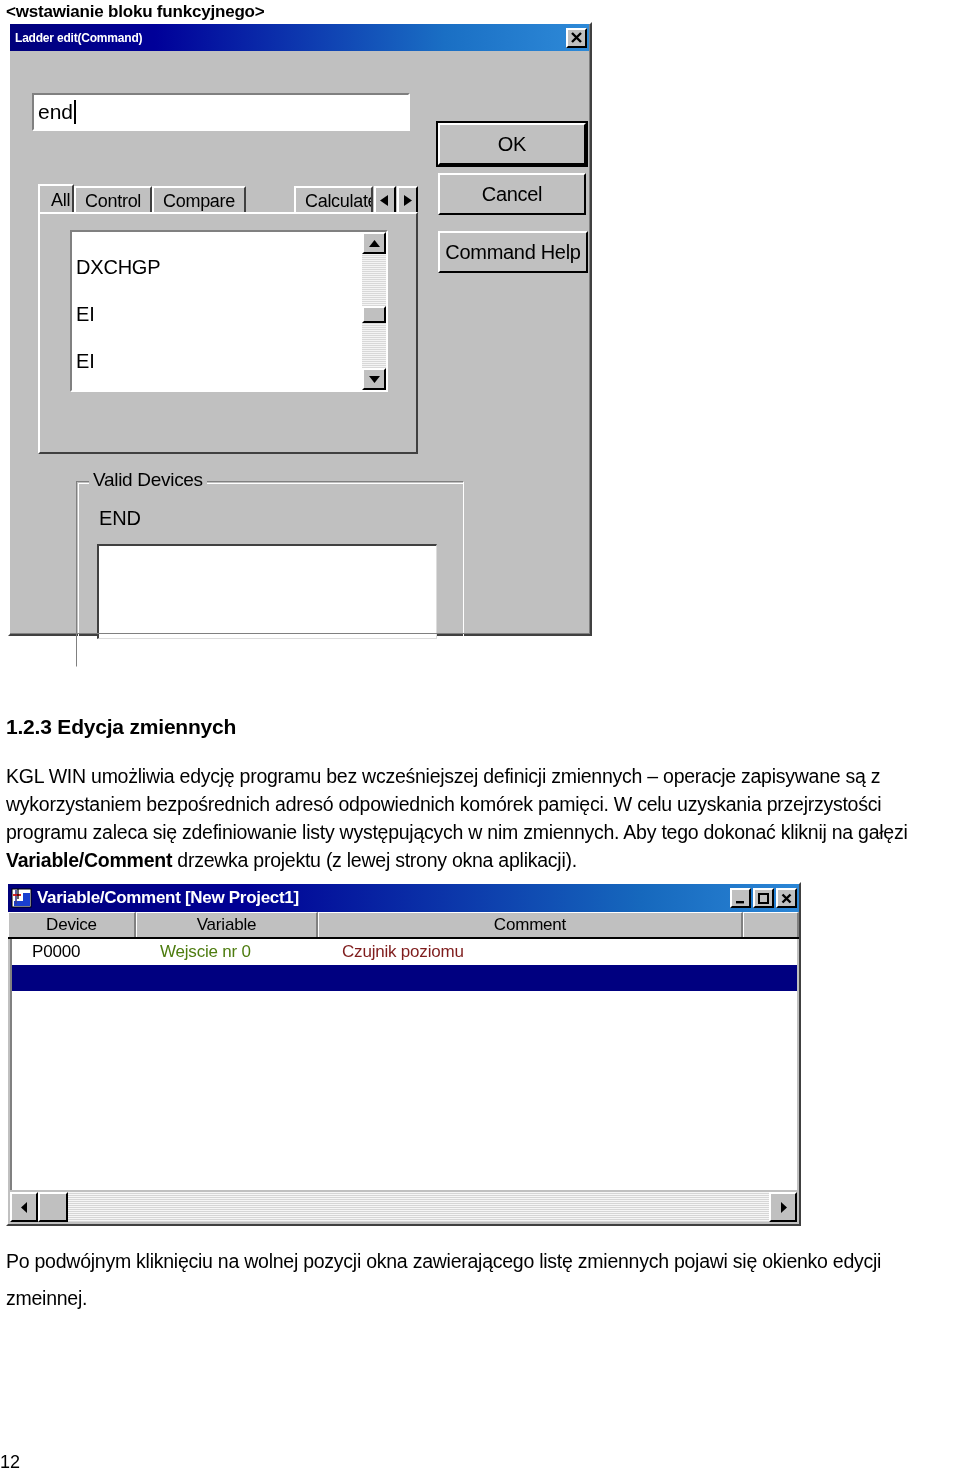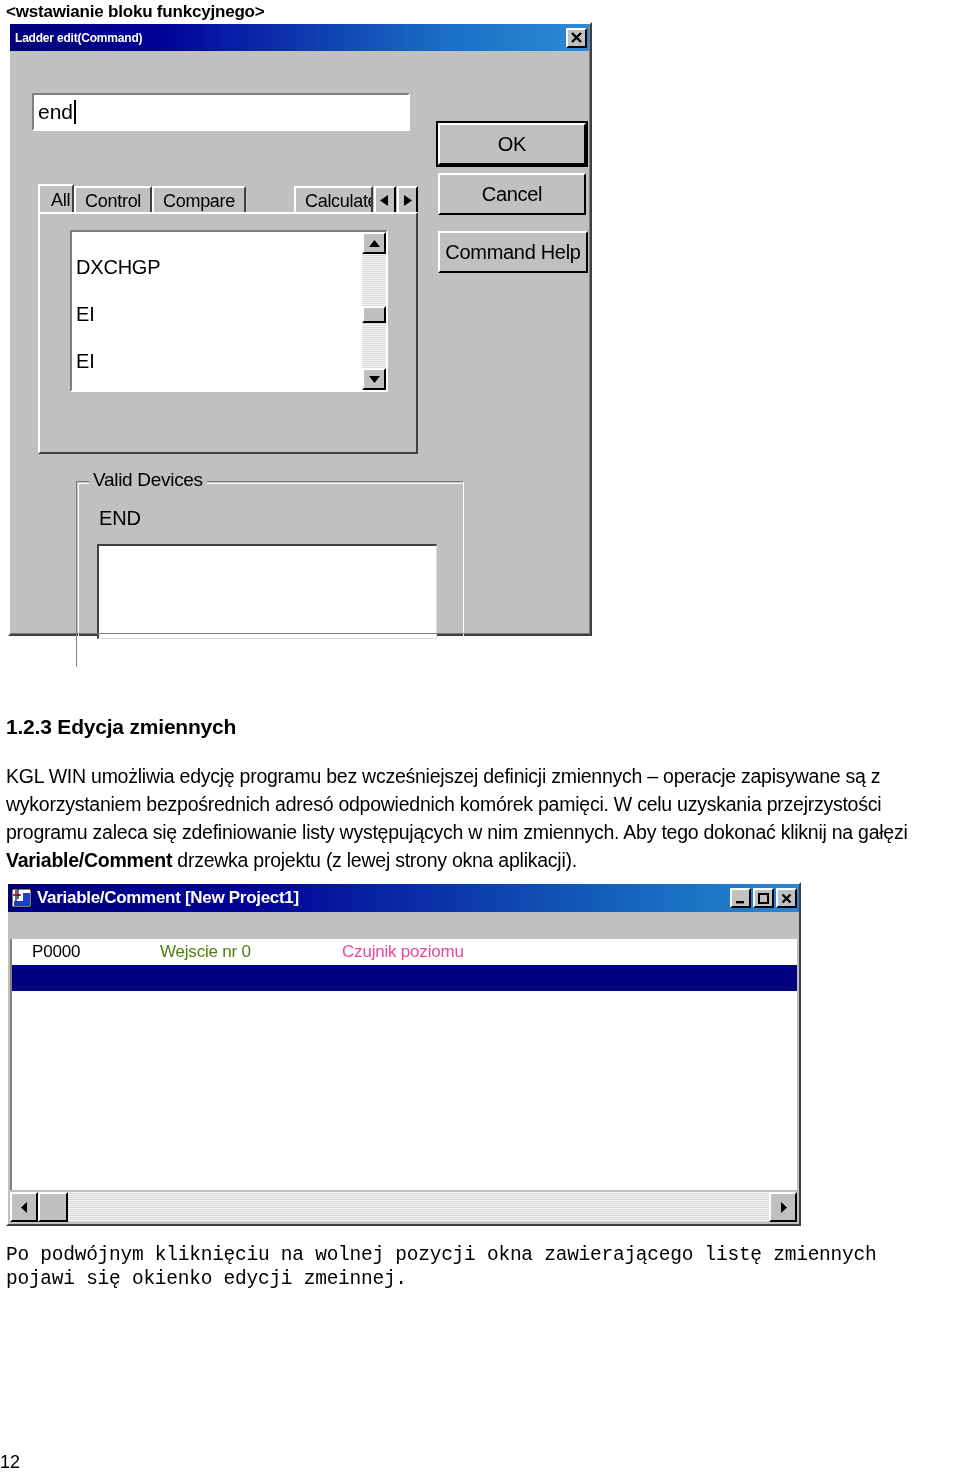--- a/index.html
+++ b/index.html
@@ -293,23 +293,22 @@
     text-align: left;
     letter-spacing: -0.25px;
   }
   #para-1 b { font-weight: bold; }
 
   #para-2 {
     position: absolute;
     left: 6px; top: 1243px;
     width: 948px;
     font-size: 19.5px;
-    line-height: 24px;
+    line-height: 37px;
     letter-spacing: -0.25px;
-    font-family: Liberation Mono, monospace;
   }
 
   #page-number {
     position: absolute;
     left: 0; right: 0;
     top: 1452px;
     text-align: left;
     font-size: 18px;
   }
 
@@ -516,26 +515,32 @@
           <rect x="2" y="2" width="9" height="9" fill="none" stroke="#000" stroke-width="2"></rect>
         </svg>
     </span>
     <span class="tb-btn">
       <svg width="13" height="13" viewBox="0 0 13 13" aria-hidden="true">
           <path d="M2.5 2.5 L10.5 10.5 M10.5 2.5 L2.5 10.5" stroke="#000" stroke-width="2.4" fill="none"></path>
         </svg>
     </span>
   </div>
 
+  <div id="varcom-header">
+    <div class="col-head" style="width:128px">Device</div>
+    <div class="col-head" style="width:182px">Variable</div>
+    <div class="col-head" style="width:425px">Comment</div>
+    <div class="col-head" style="flex:1"></div>
+  </div>
 
   <div id="varcom-grid">
     <div class="grid-row">
       <div class="cell" style="width:128px">P0000</div>
       <div class="cell" style="width:182px;color:#4d7c0f">Wejscie nr 0</div>
-      <div class="cell" style="width:425px;color:#ec4899">Czujnik poziomu</div>
+      <div class="cell" style="width:425px;color:#7f1d1d">Czujnik poziomu</div>
       <div class="cell" style="flex:1"></div>
     </div>
     <div class="grid-row selected">
       <div class="cell" style="width:128px"></div>
       <div class="cell" style="width:182px"></div>
       <div class="cell" style="width:425px"></div>
       <div class="cell" style="flex:1"></div>
     </div>
   </div>
 

